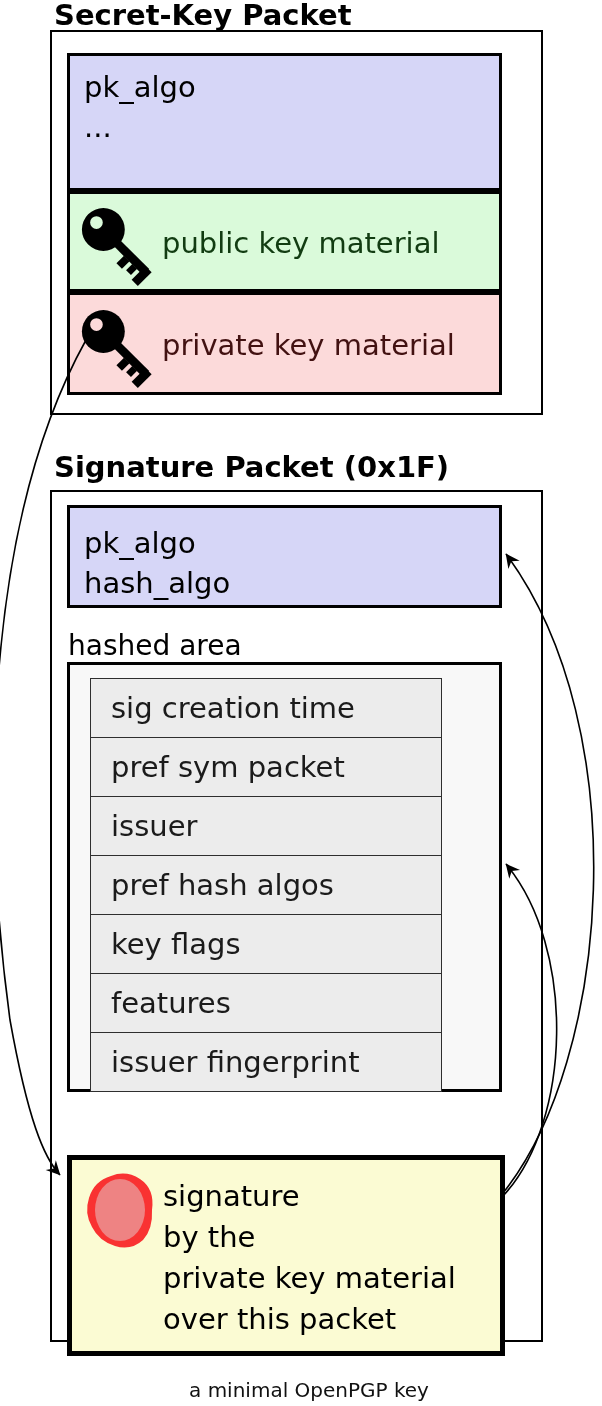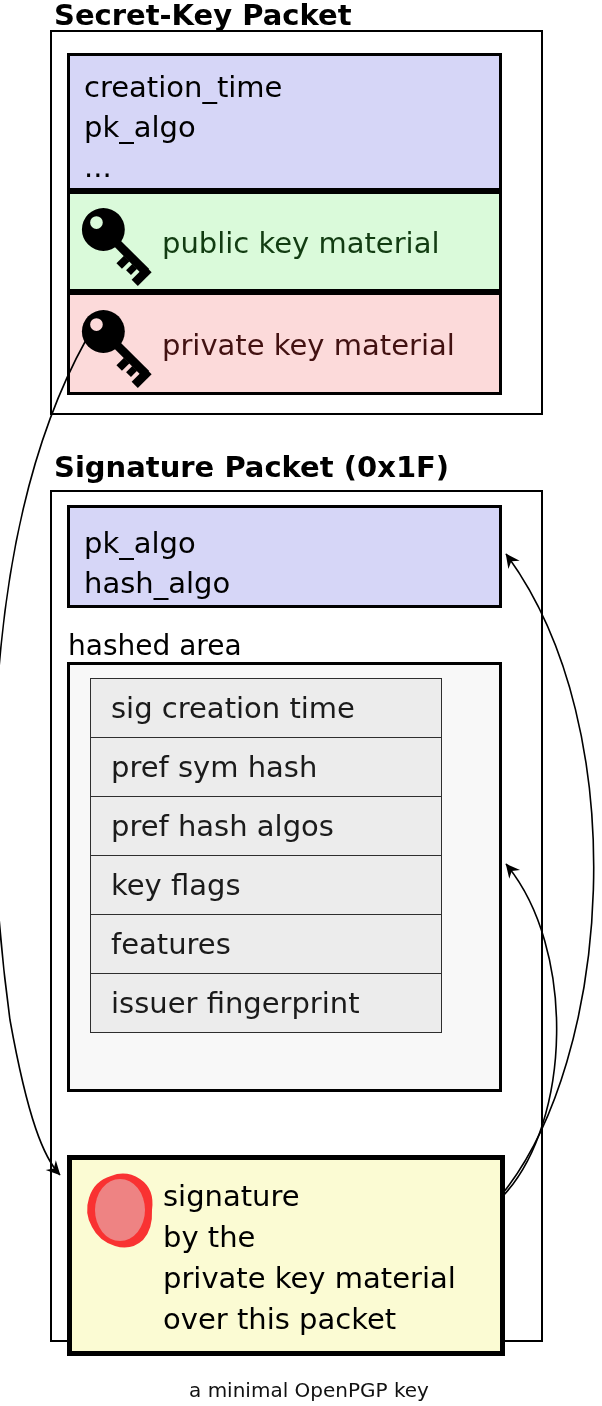--- a/index.html
+++ b/index.html
@@ -31,21 +31,20 @@
 </head>
 <body>
 
 <div class="page">
 
   <div class="abs title" style="left:54px;top:-2px;">Secret-Key Packet</div>
 
   <div class="outerbox" style="left:50px;top:30px;width:489px;height:381px;"></div>
 
   <div class="fieldbox lavender" style="left:67px;top:53px;width:435px;height:138px;padding:11px 0 0 14px;">
-    <div class="boxtext">creation_time</div>
     <div class="boxtext">pk_algo</div>
     <div class="boxtext">...</div>
   </div>
 
   <div class="fieldbox greenbox" style="left:67px;top:191px;width:435px;height:101px;">
     <svg class="keyicon" style="left:8px;top:11px;" width="78" height="84" viewBox="0 0 80 86">
       <g transform="translate(26,25) rotate(-45)" fill="#000">
         <circle cx="0" cy="0" r="22"></circle>
         <rect x="-4.5" y="16" width="9" height="46"></rect>
         <rect x="-15" y="34" width="11" height="8"></rect>
@@ -78,21 +77,22 @@
   <div class="fieldbox lavender" style="left:67px;top:505px;width:435px;height:103px;padding:15px 0 0 14px;">
     <div class="boxtext">pk_algo</div>
     <div class="boxtext">hash_algo</div>
   </div>
 
   <div class="abs hashedlabel" style="left:68px;top:629px;">hashed area</div>
 
   <div class="hashedbox" style="left:67px;top:662px;width:435px;height:430px;">
     <div class="subtable">
       <div class="subrow">sig creation time</div>
-      <div class="subrow">pref sym hash</div>
+      <div class="subrow">pref sym packet</div>
+      <div class="subrow">issuer</div>
       <div class="subrow">pref hash algos</div>
       <div class="subrow">key flags</div>
       <div class="subrow">features</div>
       <div class="subrow">issuer fingerprint</div>
     </div>
   </div>
 
   <div class="yellowbox" style="left:67px;top:1115px;width:438px;height:201px;margin-top:40px;">
     <svg style="position:absolute;left:10px;top:8px;" width="78" height="86" viewBox="0 0 78 86">
       <path d="M 70,42 Q 73,21 58,11 Q 44,2 29,8 Q 12,13 7,30

